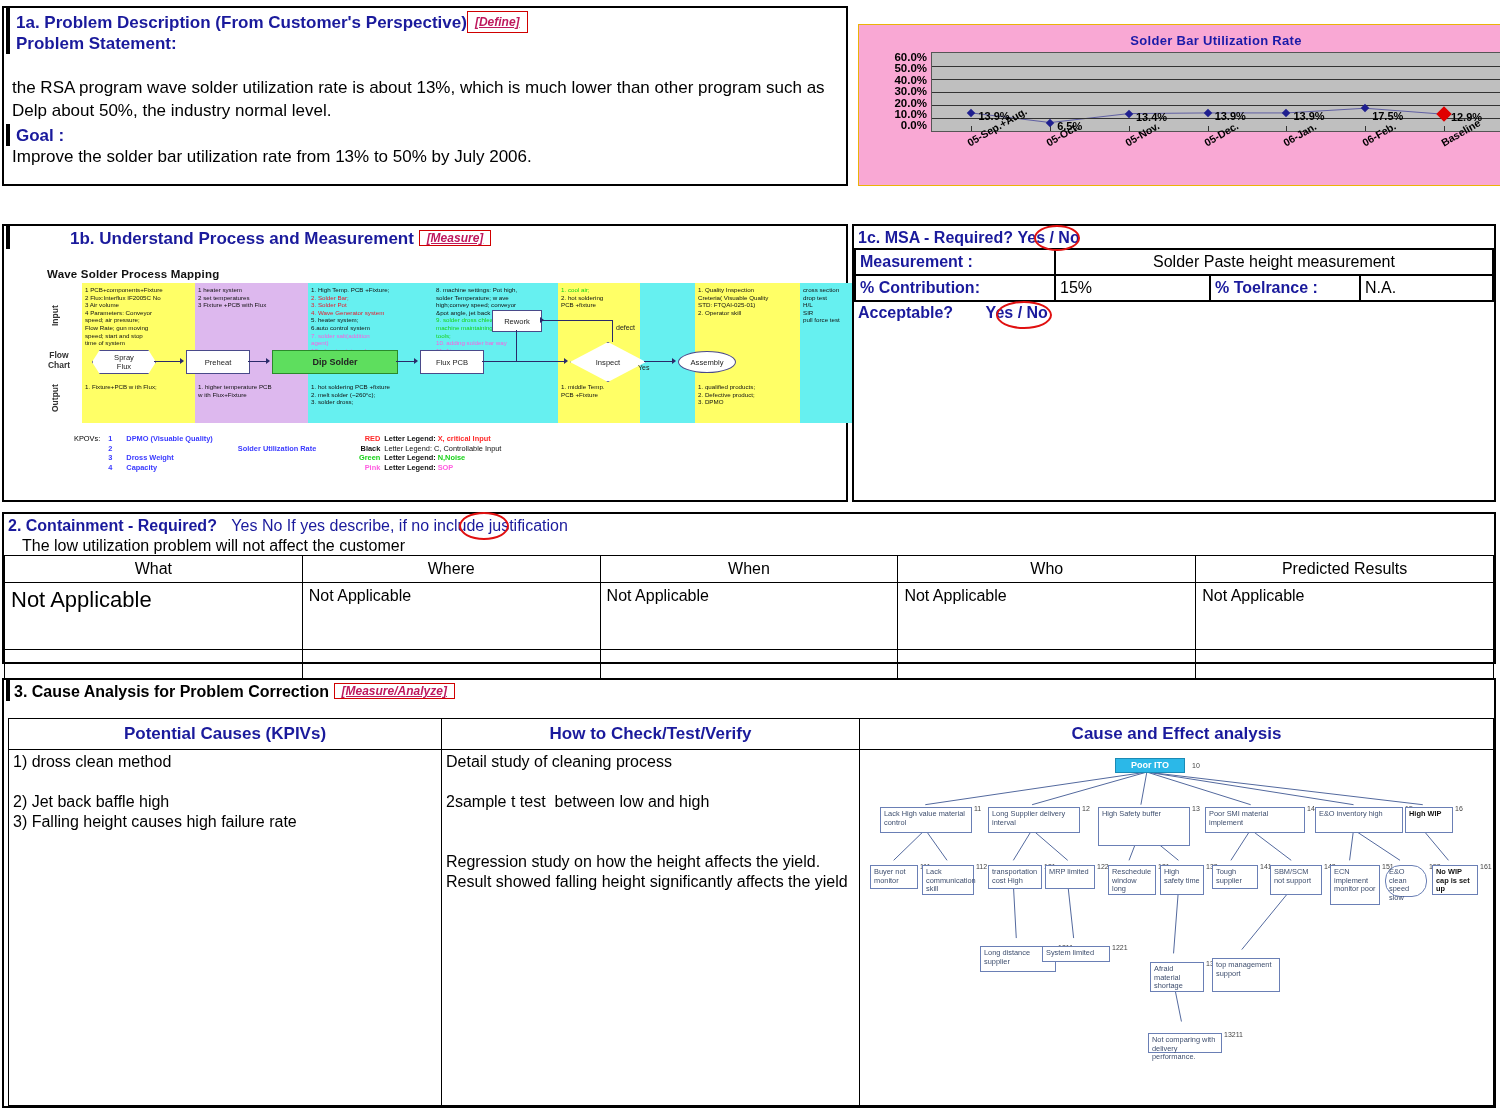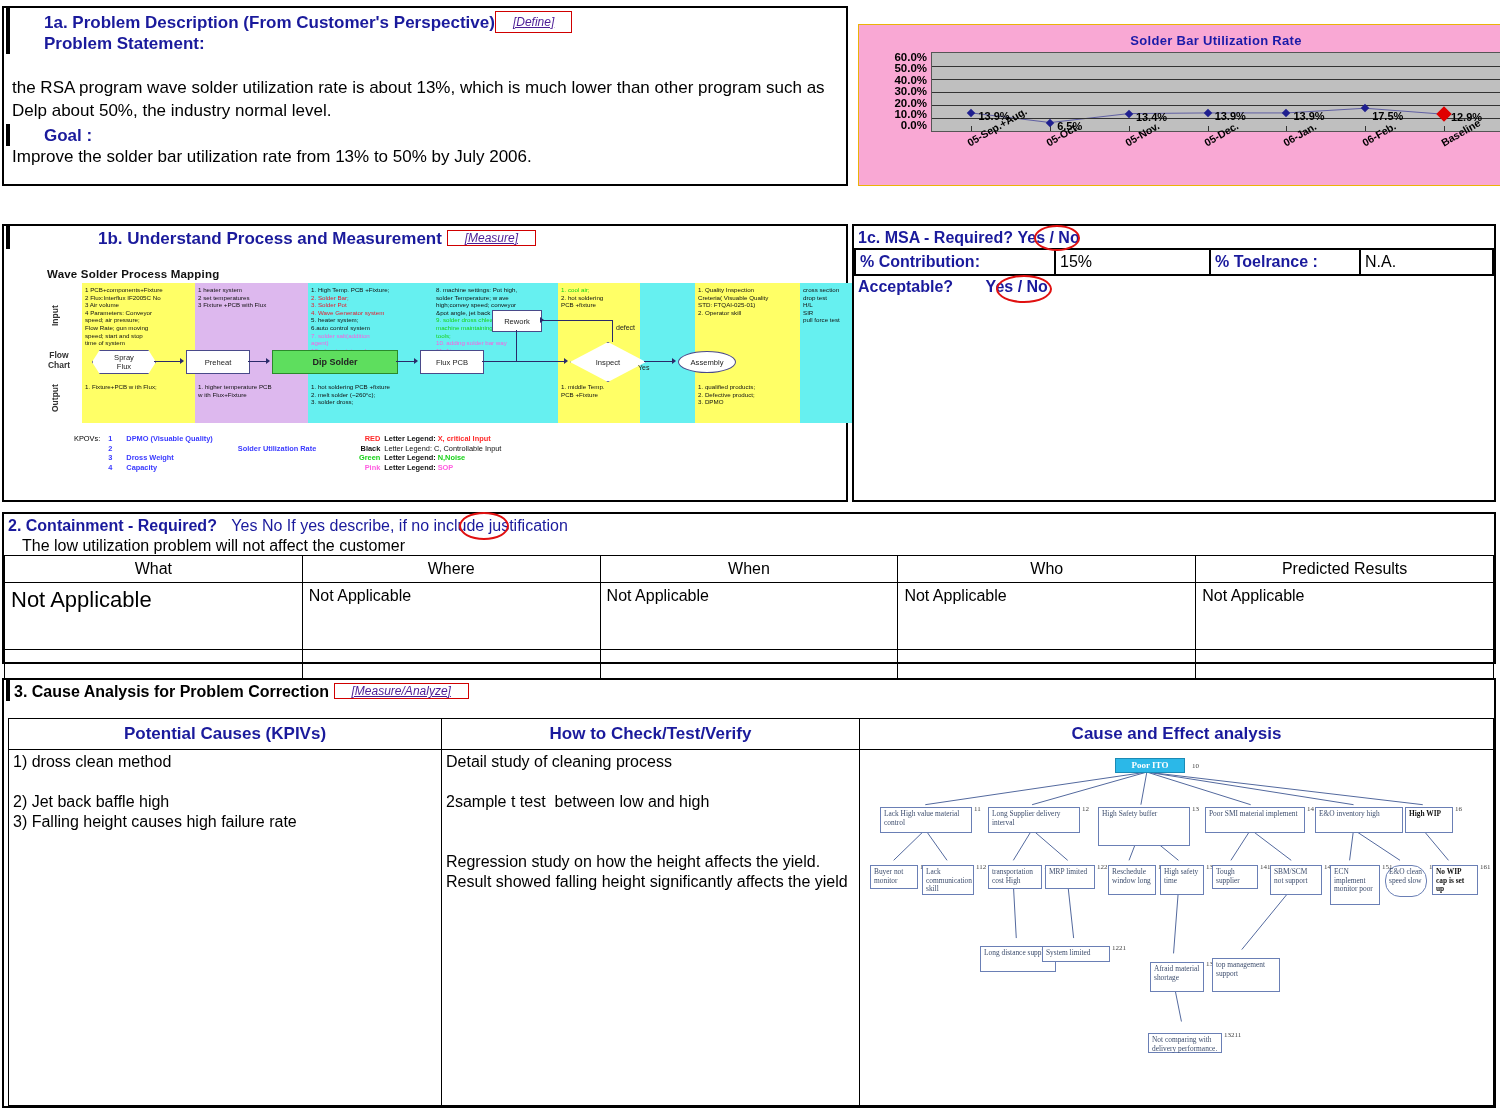--- a/index.html
+++ b/index.html
@@ -1,23 +1,23 @@
 <!DOCTYPE html>
 <html><head>
 <meta charset="utf-8">
 <style>
   html,body{margin:0;padding:0;background:#fff;}
   body{width:1500px;height:1114px;font-family:"Liberation Sans",sans-serif;color:#000;position:relative;overflow:hidden;}
   .page{width:1500px;height:1114px;position:relative;}
 
   
   .section{position:absolute;border:2px solid #000;box-sizing:border-box;background:#fff;}
-  .hdr-blue{color:#1a1a9c;font-weight:bold;margin-left:28px;}
-  .tag{color:#4c1d95;font-style:italic;font-weight:normal;font-size:12px;
-       border:1px solid #d00000;padding:0 17px;text-decoration:underline;display:inline-block;vertical-align:2px;}
+  .hdr-blue{color:#1a1a9c;font-weight:bold;}
+  .tag{color:#be185d;font-style:italic;font-weight:bold;font-size:12px;
+       border:1px solid #d00000;padding:0 7px;text-decoration:underline;display:inline-block;vertical-align:2px;}
   .leftbar{border-left:4px solid #000;padding-left:5px;}
 
   
   #sec1a{left:2px;top:6px;width:846px;height:180px;}
   #sec1a .t1{font-size:17px;line-height:20px;padding:3px 0 0 6px;}
   #sec1a .t2{font-size:17px;line-height:21px;padding:0 0 0 6px;}
   #sec1a .body{font-size:17px;line-height:23px;padding:22px 8px 0 8px;}
   #sec1a .goal{font-size:17px;padding:2px 0 0 6px;}
   #sec1a .goaltxt{font-size:17px;padding:1px 0 0 8px;}
 
@@ -89,21 +89,21 @@
 
   
   #sec3{left:2px;top:678px;width:1494px;height:430px;}
   #sec3 .h{font-size:16px;padding:3px 0 0 4px;}
   #ctab{position:absolute;left:4px;top:38px;width:1486px;height:388px;border-collapse:collapse;table-layout:fixed;}
   #ctab th{border:1.5px solid #000;font-size:17px;color:#1a1a9c;height:28px;}
   #ctab td{border:1.5px solid #000;vertical-align:top;font-size:16px;line-height:20px;padding:2px 4px;}
   .colA{width:430px;} .colB{width:415px;}
 
   
-  #tree{position:absolute;left:0;top:0;width:100%;height:100%;font-family:Liberation Serif, serif;}
+  #tree{position:absolute;left:0;top:0;width:100%;height:100%;}
   .tn{position:absolute;border:1px solid #6a7fb5;background:#fff;color:#3e4e6e;
       font-size:7.4px;line-height:8.6px;padding:2px 3px;box-sizing:border-box;}
   .tn.b{font-weight:bold;color:#111;}
   .tn.top{background:#2bb8e8;color:#fff;font-weight:bold;font-size:9px;
       display:flex;align-items:center;justify-content:center;border:1px solid #1b8ab5;}
   .tnum{position:absolute;font-size:7px;color:#444;}
   svg#treelines{position:absolute;left:0;top:0;width:100%;height:100%;}
 </style>
 </head>
 <body>
@@ -343,20 +343,24 @@
   </div>
 
   <div class="section" id="sec1c">
     <div class="h">
       <span class="bl">1c. MSA - Required?</span>
       <span class="bl">Yes / No</span>
       <span class="ellipse" style="left:180px;top:-1px;width:42px;height:22px;"></span>
     </div>
     <table class="msaTable">
       <tbody>
+          <tr>
+        <td style="width:190px;" class="bl">Measurement :</td>
+        <td colspan="3" style="text-align:center;">Solder Paste height measurement</td>
+      </tr>
       <tr>
         <td style="width:190px;" class="bl">% Contribution:</td>
         <td style="width:145px;">15%</td>
         <td style="width:140px;" class="bl">% Toelrance :</td>
         <td>N.A.</td>
       </tr>
     </tbody>
       </table>
     <div class="accept">
       <span class="bl">Acceptable?</span>

